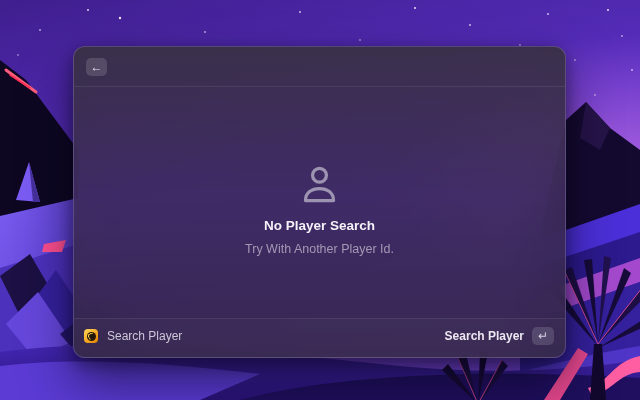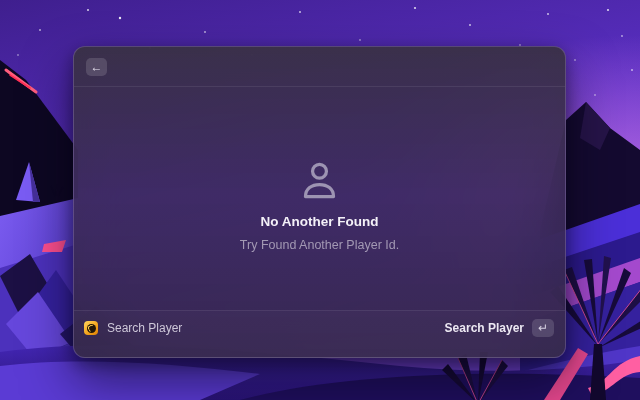--- a/index.html
+++ b/index.html
@@ -44,21 +44,21 @@
   .main{
     flex:1;display:flex;flex-direction:column;align-items:center;justify-content:center;
     padding-top:14px;
   }
   .user-glyph{display:block;margin-bottom:13px;}
   .empty-title{font-size:13.5px;font-weight:700;color:#f4f1f8;margin-bottom:9px;}
   .empty-subtitle{font-size:12.5px;color:#a399b4;}
 
   .footer{
     flex:0 0 34px;display:flex;align-items:center;justify-content:space-between;
-    padding:0 7px 12px 10px;
+    padding:0 7px 4px 10px;
     border-top:1px solid rgba(255,255,255,0.08);
     background:rgba(255,255,255,0.02);
     border-radius:0 0 12px 12px;
   }
   .footer-left{display:flex;align-items:center;gap:9px;}
   .app-icon{
     width:14px;height:14px;border-radius:4px;flex:0 0 auto;
     background:linear-gradient(140deg,#ffd75e 0%,#f6a71f 55%,#dd7f04 100%);
     display:flex;align-items:center;justify-content:center;
   }
@@ -213,22 +213,22 @@
       <button class="back-btn">
         <span>←</span>
       </button>
     </div>
 
     <div class="main">
       <svg class="user-glyph" width="37" height="41" viewBox="0 0 24 26" fill="none" stroke="#9d94b2" stroke-width="2.1" stroke-linecap="round" stroke-linejoin="round">
         <circle cx="12" cy="7" r="4.5"></circle>
         <path d="M2.9 23.4 C2.9 18.3 7 15.6 12 15.6 C17 15.6 21.1 18.3 21.1 23.4 Z"></path>
       </svg>
-      <div class="empty-title">No Another Found</div>
-      <div class="empty-subtitle">Try Found Another Player Id.</div>
+      <div class="empty-title">No Player Search</div>
+      <div class="empty-subtitle">Try With Another Player Id.</div>
     </div>
 
     <div class="footer">
       <div class="footer-left">
         <span class="app-icon">
           <span class="app-icon-ring">
             <span class="app-icon-swirl"></span>
           </span>
         </span>
         <span class="app-label">Search Player</span>

